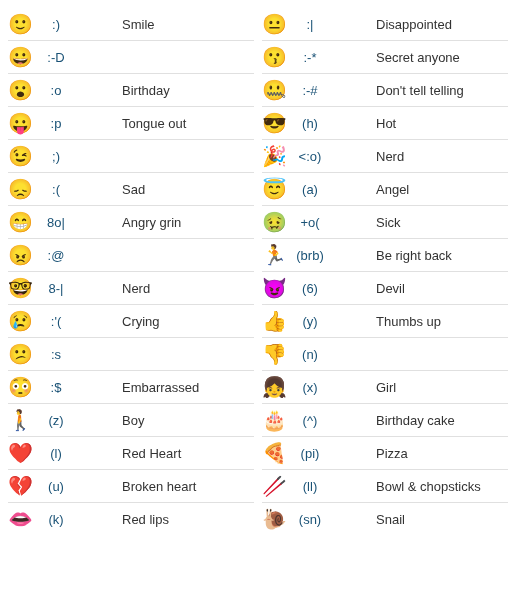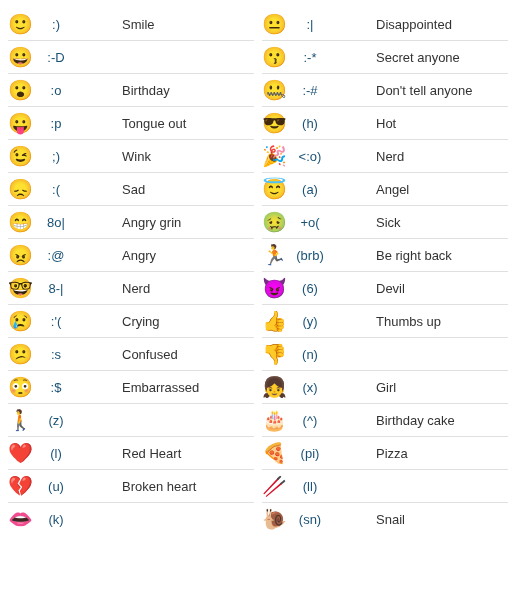--- a/index.html
+++ b/index.html
@@ -78,104 +78,103 @@
       <hr class="divider">
       <div class="row">
         <div class="emoji-img">😛</div>
         <span class="shortcode">:p</span>
         <span class="label">Tongue out</span>
       </div>
       <hr class="divider">
       <div class="row">
         <div class="emoji-img">😉</div>
         <span class="shortcode">;)</span>
-        <span class="label">Wink</span>
       </div>
       <hr class="divider">
       <div class="row">
         <div class="emoji-img">😞</div>
         <span class="shortcode">:(</span>
         <span class="label">Sad</span>
       </div>
       <hr class="divider">
       <div class="row">
         <div class="emoji-img">😁</div>
         <span class="shortcode">8o|</span>
         <span class="label">Angry grin</span>
       </div>
       <hr class="divider">
       <div class="row">
         <div class="emoji-img">😠</div>
         <span class="shortcode">:@</span>
-        <span class="label">Angry</span>
       </div>
       <hr class="divider">
       <div class="row">
         <div class="emoji-img">🤓</div>
         <span class="shortcode">8-|</span>
         <span class="label">Nerd</span>
       </div>
       <hr class="divider">
       <div class="row">
         <div class="emoji-img">😢</div>
         <span class="shortcode">:'(</span>
         <span class="label">Crying</span>
       </div>
       <hr class="divider">
       <div class="row">
         <div class="emoji-img">😕</div>
         <span class="shortcode">:s</span>
-        <span class="label">Confused</span>
       </div>
       <hr class="divider">
       <div class="row">
         <div class="emoji-img">😳</div>
         <span class="shortcode">:$</span>
         <span class="label">Embarrassed</span>
       </div>
       <hr class="divider">
       <div class="row">
         <div class="emoji-img">🚶</div>
         <span class="shortcode">(z)</span>
+        <span class="label">Boy</span>
       </div>
       <hr class="divider">
       <div class="row">
         <div class="emoji-img">❤️</div>
         <span class="shortcode">(l)</span>
         <span class="label">Red Heart</span>
       </div>
       <hr class="divider">
       <div class="row">
         <div class="emoji-img">💔</div>
         <span class="shortcode">(u)</span>
         <span class="label">Broken heart</span>
       </div>
       <hr class="divider">
       <div class="row">
         <div class="emoji-img">👄</div>
         <span class="shortcode">(k)</span>
+        <span class="label">Red lips</span>
       </div>
     </div>
   <div class="col" id="right-col">
       <div class="row">
         <div class="emoji-img">😐</div>
         <span class="shortcode">:|</span>
         <span class="label">Disappointed</span>
       </div>
       <hr class="divider">
       <div class="row">
         <div class="emoji-img">😗</div>
         <span class="shortcode">:-*</span>
         <span class="label">Secret anyone</span>
       </div>
       <hr class="divider">
       <div class="row">
         <div class="emoji-img">🤐</div>
         <span class="shortcode">:-#</span>
-        <span class="label">Don't tell anyone</span>
+        <span class="label">Don't tell telling</span>
       </div>
       <hr class="divider">
       <div class="row">
         <div class="emoji-img">😎</div>
         <span class="shortcode">(h)</span>
         <span class="label">Hot</span>
       </div>
       <hr class="divider">
       <div class="row">
         <div class="emoji-img">🎉</div>
@@ -232,20 +231,21 @@
       <hr class="divider">
       <div class="row">
         <div class="emoji-img">🍕</div>
         <span class="shortcode">(pi)</span>
         <span class="label">Pizza</span>
       </div>
       <hr class="divider">
       <div class="row">
         <div class="emoji-img">🥢</div>
         <span class="shortcode">(ll)</span>
+        <span class="label">Bowl &amp; chopsticks</span>
       </div>
       <hr class="divider">
       <div class="row">
         <div class="emoji-img">🐌</div>
         <span class="shortcode">(sn)</span>
         <span class="label">Snail</span>
       </div>
     </div>
 </div>
 

